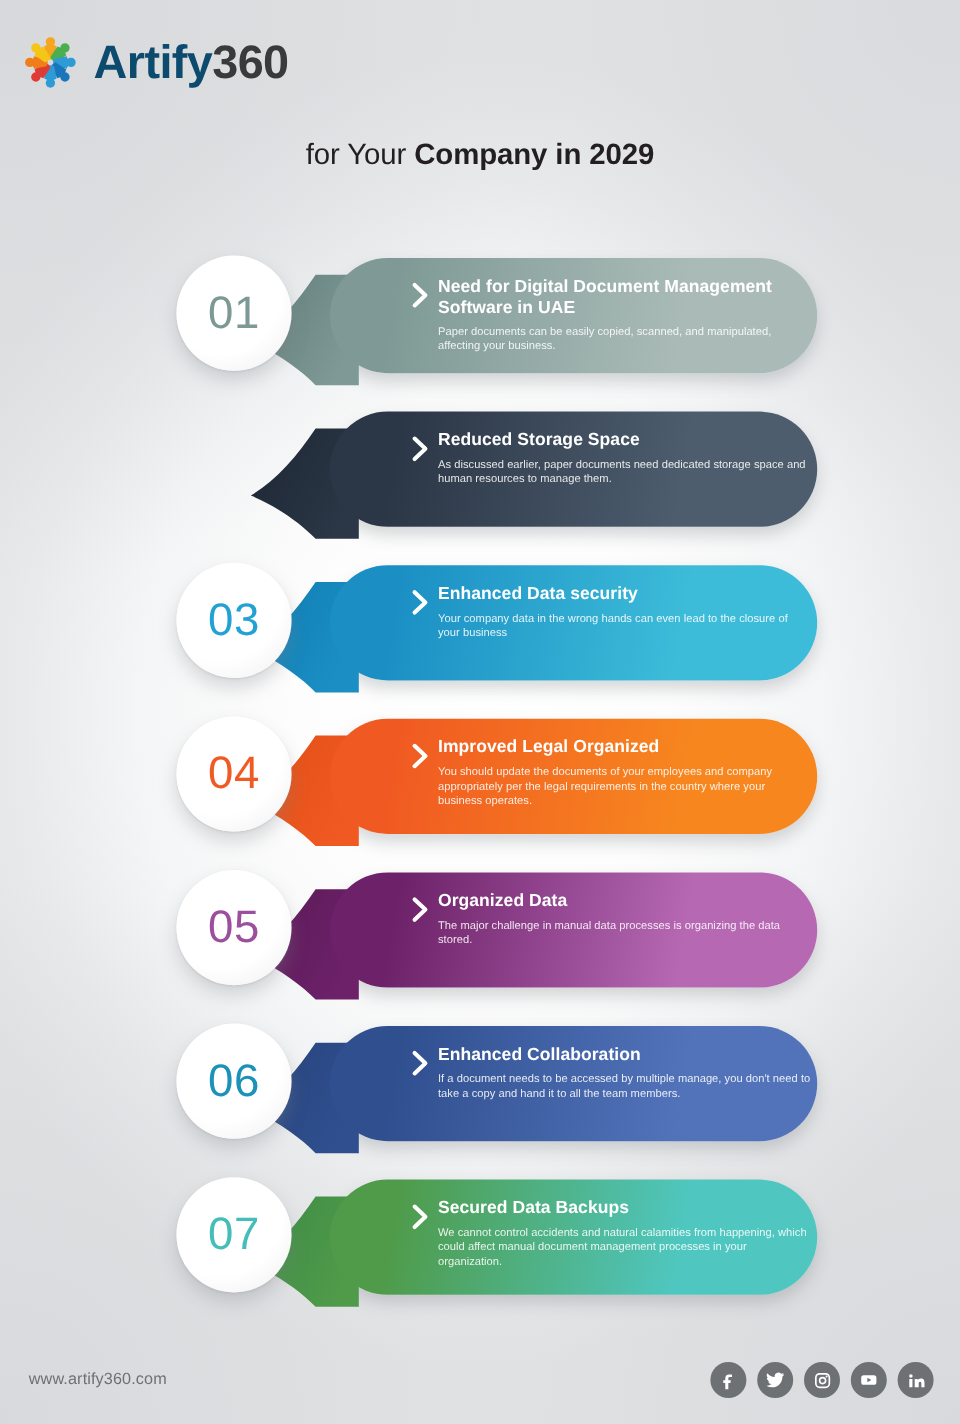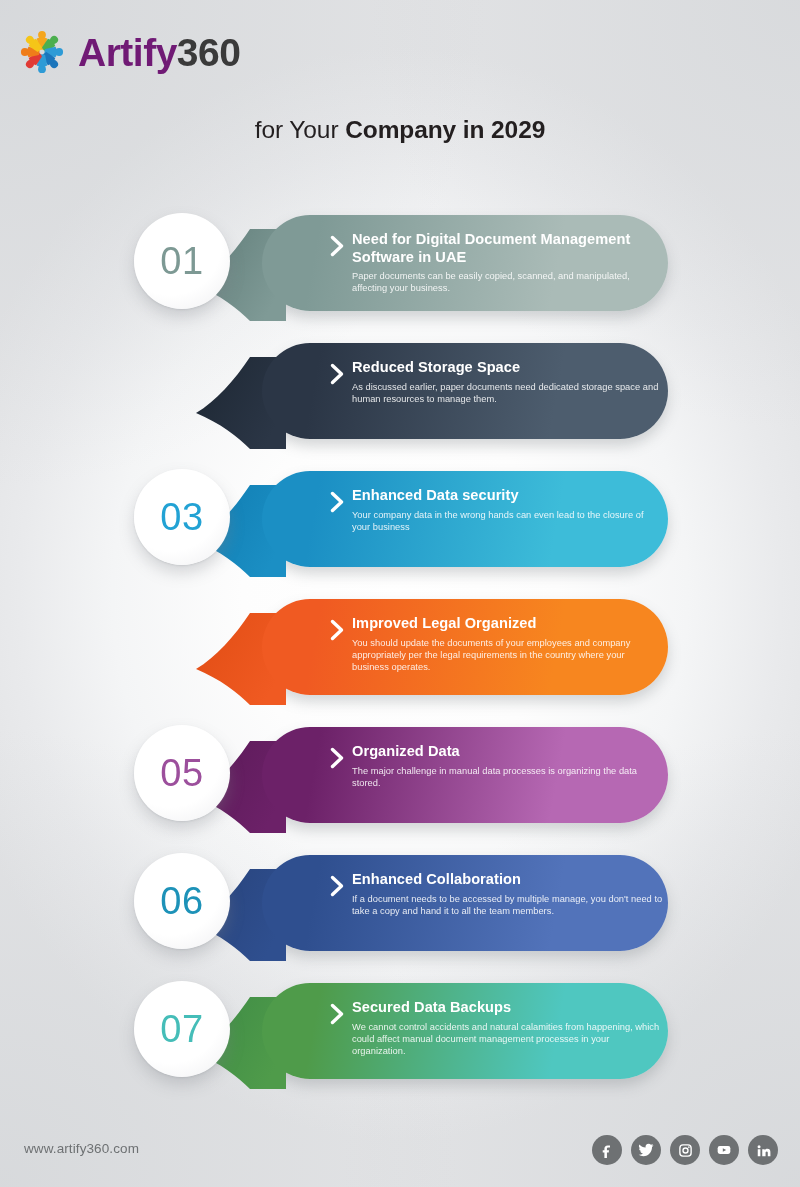--- a/index.html
+++ b/index.html
@@ -56,21 +56,21 @@
     flex: 0 0 52px;
     position: relative;
   }
   .logo-text {
     font-size: 39px;
     font-weight: bold;
     letter-spacing: -0.5px;
     line-height: 1;
     white-space: nowrap;
   }
-  .logo-text .a360-blue { color: #701a75; margin-top: 40px; }
+  .logo-text .a360-blue { color: #0c4a6e; margin-top: 40px; }
   .logo-text .a360-dark { color: #3a3a3a; }
 
   
   .title-block {
     position: absolute;
     top: 114px;
     left: 0; right: 0;
     text-align: center;
     color: #231f20;
   }
@@ -80,20 +80,21 @@
     letter-spacing: -0.1px;
   }
   .title-line .strong { font-weight: bold; }
 
   
   .rows {
     position: absolute;
     top: 207px;
     left: 0;
     width: 661px;
+    padding-left: 13px;
   }
   .row {
     position: relative;
     height: 128px;
   }
 
   
   .bar {
     position: absolute;
     left: 262px;
@@ -374,20 +375,23 @@
               <stop offset="0%" stop-color="#e14d14"></stop>
               <stop offset="100%" stop-color="#f05a22"></stop>
             </linearGradient>
           </defs>
           <path d="M2,62 C22,50 40,30 56,6 L92,6 L92,98 L56,98 C44,86 26,72 2,62 Z" fill="url(#t3)"></path>
         </svg>
       </div>
       <div class="bar-inner" style="background: linear-gradient(100deg, #f05a22 0%, #f05a22 14%, #f7861f 72%, #f7861f 100%);"></div>
     </div>
 
+    <div class="num-circle">
+      <span style="color:#f15a22">04</span>
+    </div>
 
     <div class="content">
       <div class="chev">
         <svg width="17" height="22" viewBox="0 0 17 22">
           <path d="M3.5,2.5 L12.5,11 L3.5,19.5" fill="none" stroke="#ffffff" stroke-width="3.4" stroke-linecap="round" stroke-linejoin="round"></path>
         </svg>
       </div>
       <div class="texts">
         <div class="row-title">Improved Legal Organized</div>
         <div class="row-desc">You should update the documents of your employees and company appropriately per the legal requirements in the country where your business operates.</div>

